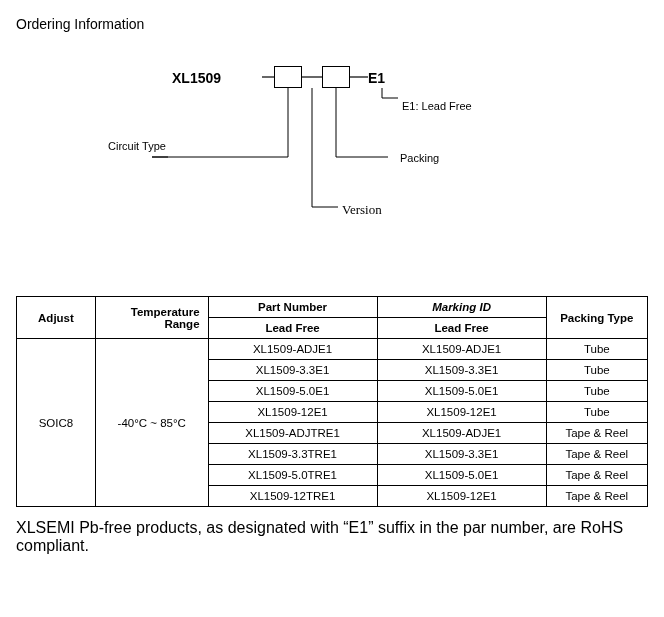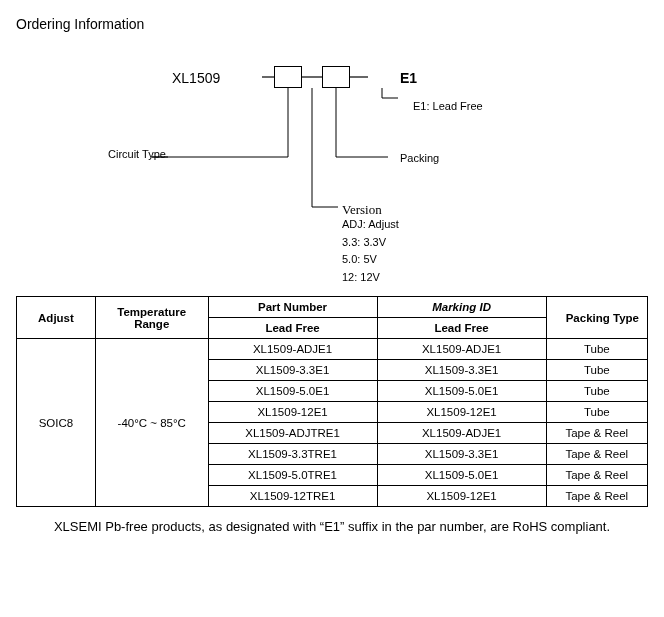--- a/index.html
+++ b/index.html
@@ -24,21 +24,21 @@
       height: 220px;
       margin: 0 auto 24px auto;
       font-size: 12px;
     }
 
     
     .xl1509-label {
       position: absolute;
       left: 120px;
       top: 18px;
-      font-weight: normal;
+      font-weight: bold;
       font-size: 14px;
     }
 
     
     .box1 {
       position: absolute;
       left: 222px;
       top: 14px;
       width: 28px;
       height: 22px;
@@ -53,45 +53,43 @@
       border: 1.5px solid #000;
     }
 
     
     .e1-label {
       position: absolute;
       left: 316px;
       top: 18px;
       font-weight: bold;
       font-size: 14px;
-      margin-left: 32px;
     }
 
     
     .diagram-svg {
       position: absolute;
       top: 0;
       left: 0;
       width: 100%;
       height: 100%;
       pointer-events: none;
     }
 
     
     .ann-e1 {
       position: absolute;
       left: 350px;
       top: 48px;
       font-size: 11px;
-      margin-left: 11px;
     }
     .ann-circuit {
       position: absolute;
       left: 56px;
-      top: 96px;
+      top: 88px;
       font-size: 11px;
     }
     .ann-packing {
       position: absolute;
       left: 348px;
       top: 100px;
       font-size: 11px;
     }
     .ann-packing-detail {
       position: absolute;
@@ -124,29 +122,28 @@
     th, td {
       border: 1px solid #000;
       padding: 4px 8px;
       text-align: center;
       font-size: 11.5px;
     }
     th {
       font-weight: bold;
     }
     .th-package { width: 70px; }
-    .th-temp    { width: 100px; }
+    .th-temp    { width: 100px; text-align: right; }
     .th-part    { width: 150px; }
     .th-marking { width: 150px; font-style: italic; }
-    .th-packing { width: 90px; text-align: right; }
+    .th-packing { width: 90px; }
 
     .footnote {
-      font-size: 13px;
+      font-size: 16px;
       margin-top: 8px;
-      text-align: center;
     }
   </style>
 </head>
 <body>
 
 <div class="page-title">Ordering Information</div>
 
 <div class="diagram-area">
   <svg class="diagram-svg">
 
@@ -172,26 +169,20 @@
 
   <span class="xl1509-label">XL1509</span>
   <div class="box1"></div>
   <div class="box2"></div>
   <span class="e1-label">E1</span>
 
   <span class="ann-e1">E1: Lead Free</span>
   <span class="ann-circuit">Circuit Type</span>
   <span class="ann-packing">Packing</span>
   <span class="ann-version">Version</span>
-  <div class="ann-version-detail">
-    <div>ADJ: Adjust</div>
-    <div>3.3:   3.3V</div>
-    <div>5.0:   5V</div>
-    <div>12:   12V</div>
-  </div>
 </div>
 
 <table>
   <thead>
     <tr>
       <th class="th-package" rowspan="2">Adjust</th>
       <th class="th-temp" rowspan="2">Temperature<br>Range</th>
       <th class="th-part">Part Number</th>
       <th class="th-marking">Marking ID</th>
       <th class="th-packing" rowspan="2">Packing Type</th>

